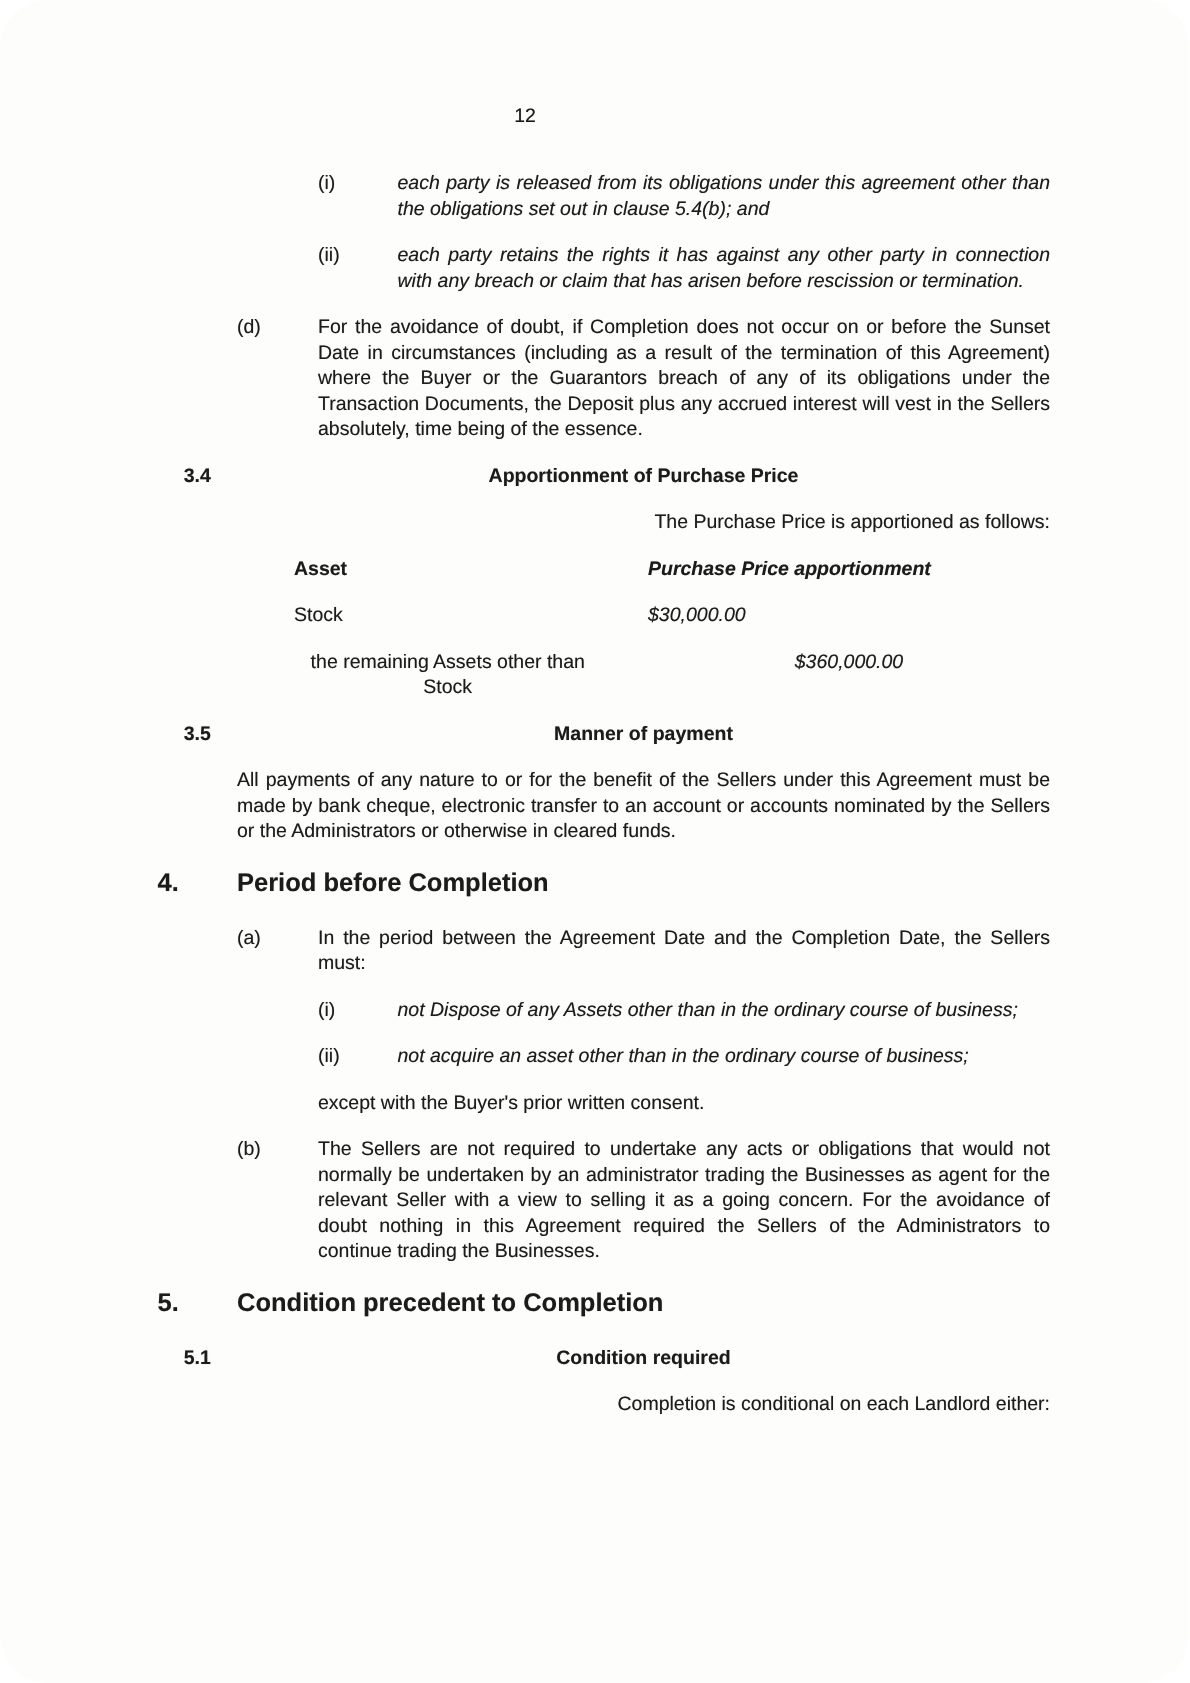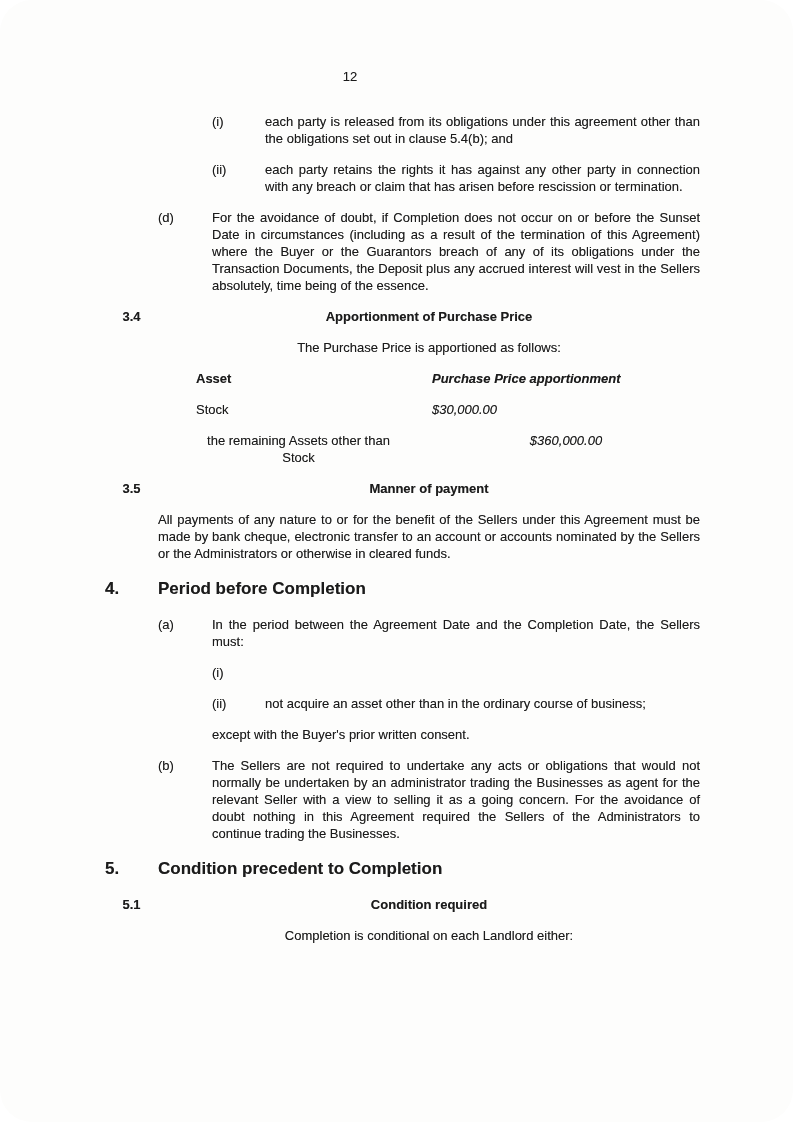--- a/index.html
+++ b/index.html
@@ -40,21 +40,21 @@
   }
   .l1 > .marker { width: 54px; flex: none; }
   .l1 > .text { flex: 1; text-align: justify; }
 
   
   .l2 {
     display: flex;
     margin-left: 212px;
   }
   .l2 > .marker { width: 53px; flex: none; }
-  .l2 > .text { flex: 1; text-align: justify; }
+  .l2 > .text { flex: 1; text-align: justify; font-style: italic; }
 
   
   .section {
     display: flex;
     margin-left: 105px;
     margin-top: 9px;
     font-weight: bold;
     text-align: center;
   }
   .section > .num { width: 53px; flex: none; }
@@ -71,21 +71,21 @@
     line-height: 22px;
   }
   .chapter > .num { width: 53px; flex: none; }
   .chapter > .title { flex: 1; }
 
   
   .body-para {
     margin-left: 158px;
     text-align: justify;
   }
-  .body-para.no-justify { text-align: center; }
+  .body-para.no-justify { text-align: right; }
 
   
   .proviso {
     margin-left: 212px;
   }
 
   
   .table { margin-left: 196px; }
   .trow {
     display: flex;
@@ -153,20 +153,21 @@
       <span class="title">Period before Completion</span>
     </div>
 
     <div class="block l1">
       <span class="marker">(a)</span>
       <span class="text">In the period between the Agreement Date and the Completion Date, the Sellers must:</span>
     </div>
 
     <div class="block l2">
       <span class="marker">(i)</span>
+      <span class="text">not Dispose of any Assets other than in the ordinary course of business;</span>
     </div>
 
     <div class="block l2">
       <span class="marker">(ii)</span>
       <span class="text">not acquire an asset other than in the ordinary course of business;</span>
     </div>
 
     <div class="block proviso">except with the Buyer's prior written consent.</div>
 
     <div class="block l1">

